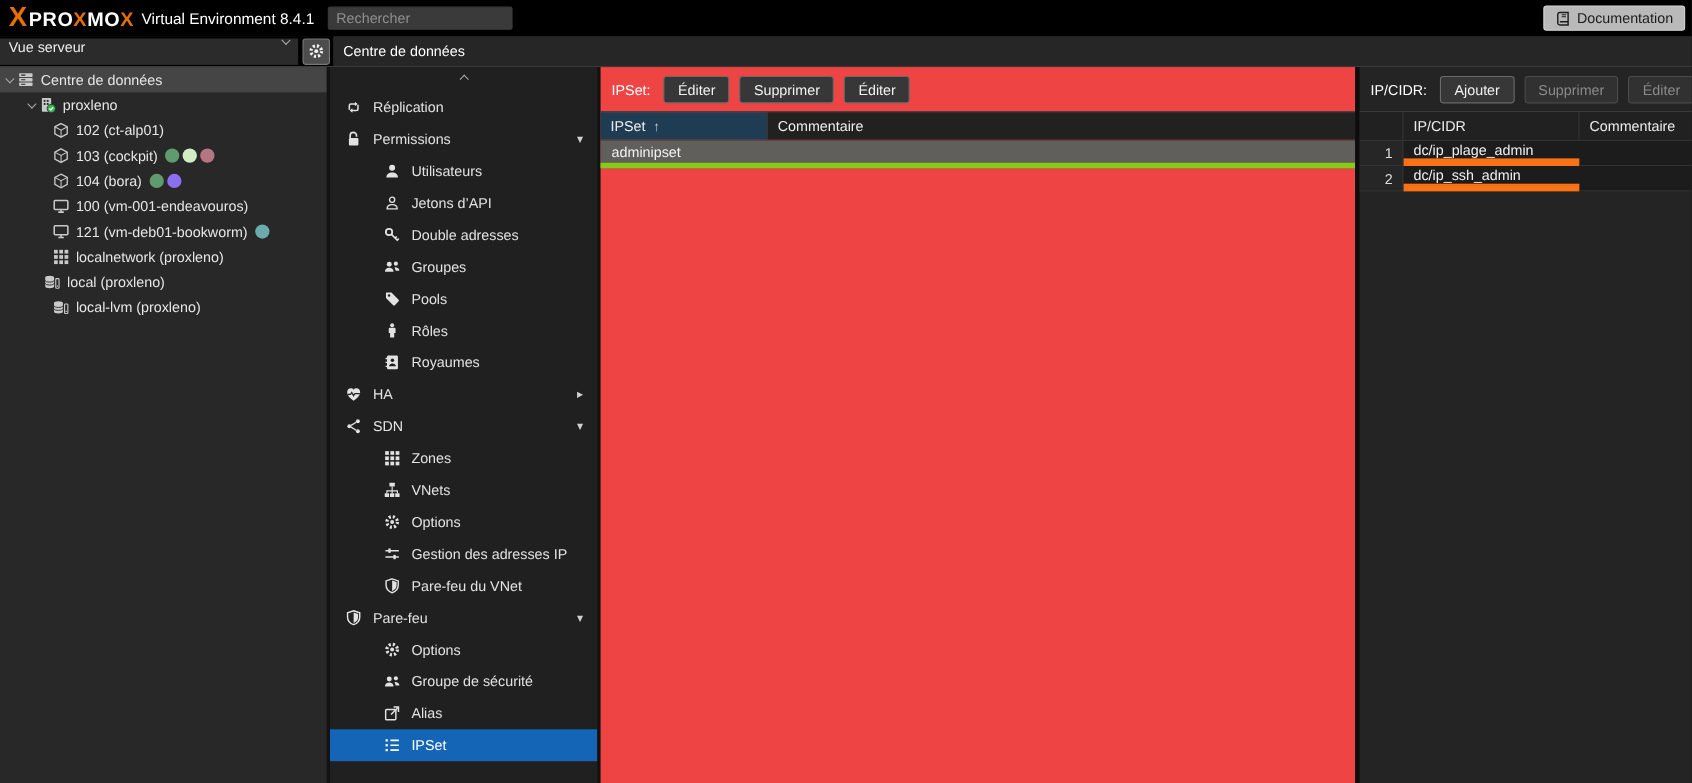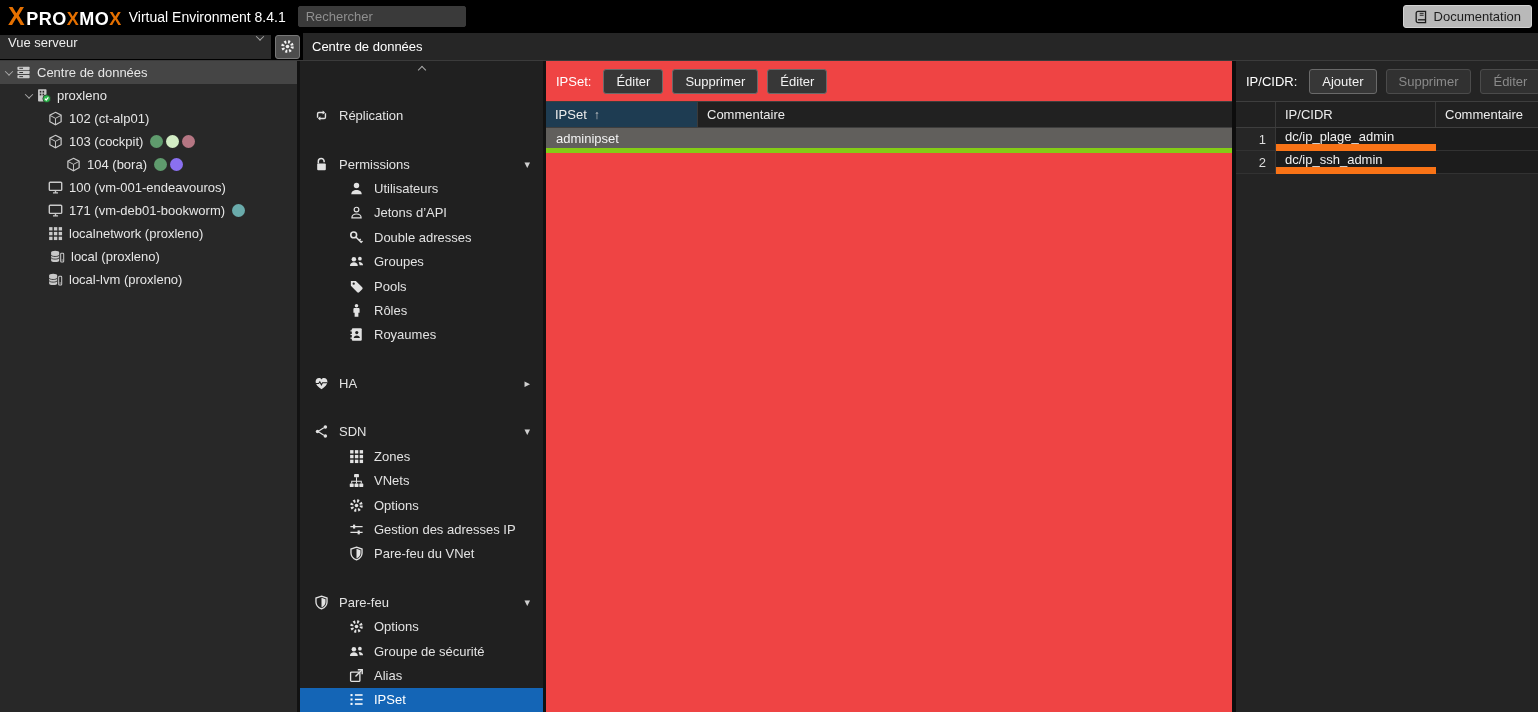--- a/index.html
+++ b/index.html
@@ -43,21 +43,21 @@
   .exp { width:14px; flex:0 0 auto; display:flex; justify-content:center; }
   .chev { width:6px; height:6px; border-right:1.4px solid #a8a8a8; border-bottom:1.4px solid #a8a8a8;
     display:inline-block; transform:rotate(45deg) translate(-1px,-1px); }
   .chev.up { transform:rotate(-135deg); }
   
   .menu { width:246px; background:#202020; border-right:3px solid #121212; overflow:hidden; flex:0 0 auto; display:flex; flex-direction:column; }
   .menu-scroll-up { height:22px; display:flex; align-items:center; justify-content:center; }
   .menu-item { height:29px; display:flex; align-items:center; cursor:pointer; color:#e2e2e2; white-space:nowrap; }
   .menu-item .icon { width:17px; display:flex; justify-content:center; flex:0 0 auto; }
   .menu-item .mlabel { margin-left:9px; }
-  .menu-item.lvl0 { padding-left:13px;margin-top:24px; }
+  .menu-item.lvl0 { padding-left:13px; }
   .menu-item.lvl1 { padding-left:48px; }
   .menu-item.selected { background:#1465b6; color:#fff; }
   .caret { margin-left:auto; margin-right:13px; font-size:11px; color:#d0d0d0; }
   
   .panel { display:flex; flex-direction:column; min-width:0; }
   .main-panel { flex:1; background:#ef4444; }
   .right-panel { width:306px; flex:0 0 auto; background:#242424; border-left:4px solid #0d0d0d; }
   .toolbar { height:40px; display:flex; align-items:center; gap:9px; padding:0 10px; flex:0 0 auto; }
   .toolbar .tlabel { color:#fff; margin-right:3px; }
   .btn { background:#373737; border:1px solid #6a6a6a; color:#f2f2f2; border-radius:3px;
@@ -182,21 +182,21 @@
               <path d="M2.3 4.8L8 7.8l5.7-3M8 7.8v6.4" fill="none" stroke="currentColor" stroke-width="1"></path>
             </svg>
           </span>
           <span class="tree-label">103 (cockpit)</span>
           <span class="dots">
             <span class="dot" style="background: rgb(95, 155, 109);"></span>
             <span class="dot" style="background: rgb(210, 236, 196);"></span>
             <span class="dot" style="background: rgb(181, 118, 131);"></span>
           </span>
         </div>
-        <div class="tree-row" style="padding-left: 52px;">
+        <div class="tree-row" style="padding-left: 34px;">
           <span style="width: 14px; flex: 0 0 auto;"></span>
           <span class="icon">
             <svg width="15" height="15" viewBox="0 0 16 16" fill="currentColor">
               <path d="M8 1.4l6 3.1v6.9L8 14.6 2 11.4V4.5z" fill="none" stroke="currentColor" stroke-width="1.3"></path>
               <path d="M2.3 4.8L8 7.8l5.7-3M8 7.8v6.4" fill="none" stroke="currentColor" stroke-width="1"></path>
             </svg>
           </span>
           <span class="tree-label">104 (bora)</span>
           <span class="dots">
             <span class="dot" style="background: rgb(95, 155, 109);"></span>
@@ -214,21 +214,21 @@
           <span class="tree-label">100 (vm-001-endeavouros)</span>
         </div>
         <div class="tree-row" style="padding-left: 34px;">
           <span style="width: 14px; flex: 0 0 auto;"></span>
           <span class="icon">
             <svg width="15" height="15" viewBox="0 0 16 16" fill="currentColor">
               <rect x="1.4" y="2.4" width="13.2" height="8.7" rx="0.9" fill="none" stroke="currentColor" stroke-width="1.5"></rect>
               <path d="M5.3 13.7h5.4M8 11.3v2.2" stroke="currentColor" stroke-width="1.5" fill="none"></path>
             </svg>
           </span>
-          <span class="tree-label">171 (vm-deb01-bookworm)</span>
+          <span class="tree-label">121 (vm-deb01-bookworm)</span>
           <span class="dots">
             <span class="dot" style="background: rgb(106, 171, 171);"></span>
           </span>
         </div>
         <div class="tree-row" style="padding-left: 34px;">
           <span style="width: 14px; flex: 0 0 auto;"></span>
           <span class="icon">
             <svg width="15" height="15" viewBox="0 0 16 16" fill="currentColor">
               <g>
                 <rect x="1.2" y="1.2" width="3.6" height="3.6"></rect>
@@ -238,21 +238,21 @@
                 <rect x="6.3" y="6.3" width="3.6" height="3.6"></rect>
                 <rect x="11.399999999999999" y="6.3" width="3.6" height="3.6"></rect>
                 <rect x="1.2" y="11.399999999999999" width="3.6" height="3.6"></rect>
                 <rect x="6.3" y="11.399999999999999" width="3.6" height="3.6"></rect>
                 <rect x="11.399999999999999" y="11.399999999999999" width="3.6" height="3.6"></rect>
               </g>
             </svg>
           </span>
           <span class="tree-label">localnetwork (proxleno)</span>
         </div>
-        <div class="tree-row" style="padding-left: 36px; align-items: center;">
+        <div class="tree-row" style="padding-left: 26px; align-items: center;">
           <span style="width: 14px; flex: 0 0 auto;"></span>
           <span class="icon">
             <svg width="15" height="15" viewBox="0 0 16 16" fill="currentColor">
               <path d="M1.2 3.6v8.6c0 1 1.9 1.7 4.3 1.7s4.3-.7 4.3-1.7V3.6z"></path>
               <ellipse cx="5.5" cy="3.6" rx="4.3" ry="1.7"></ellipse>
               <path d="M1.2 6.4c0 .9 1.9 1.6 4.3 1.6s4.3-.7 4.3-1.6M1.2 9.2c0 .9 1.9 1.6 4.3 1.6s4.3-.7 4.3-1.6" stroke="#282828" stroke-width="0.9" fill="none"></path>
               <rect x="11.4" y="4.6" width="3.2" height="9.3" rx="0.8" fill="none" stroke="currentColor" stroke-width="1.1"></rect>
               <path d="M12.4 11.8h1.2" stroke="currentColor" stroke-width="1.1"></path>
             </svg>
           </span>

